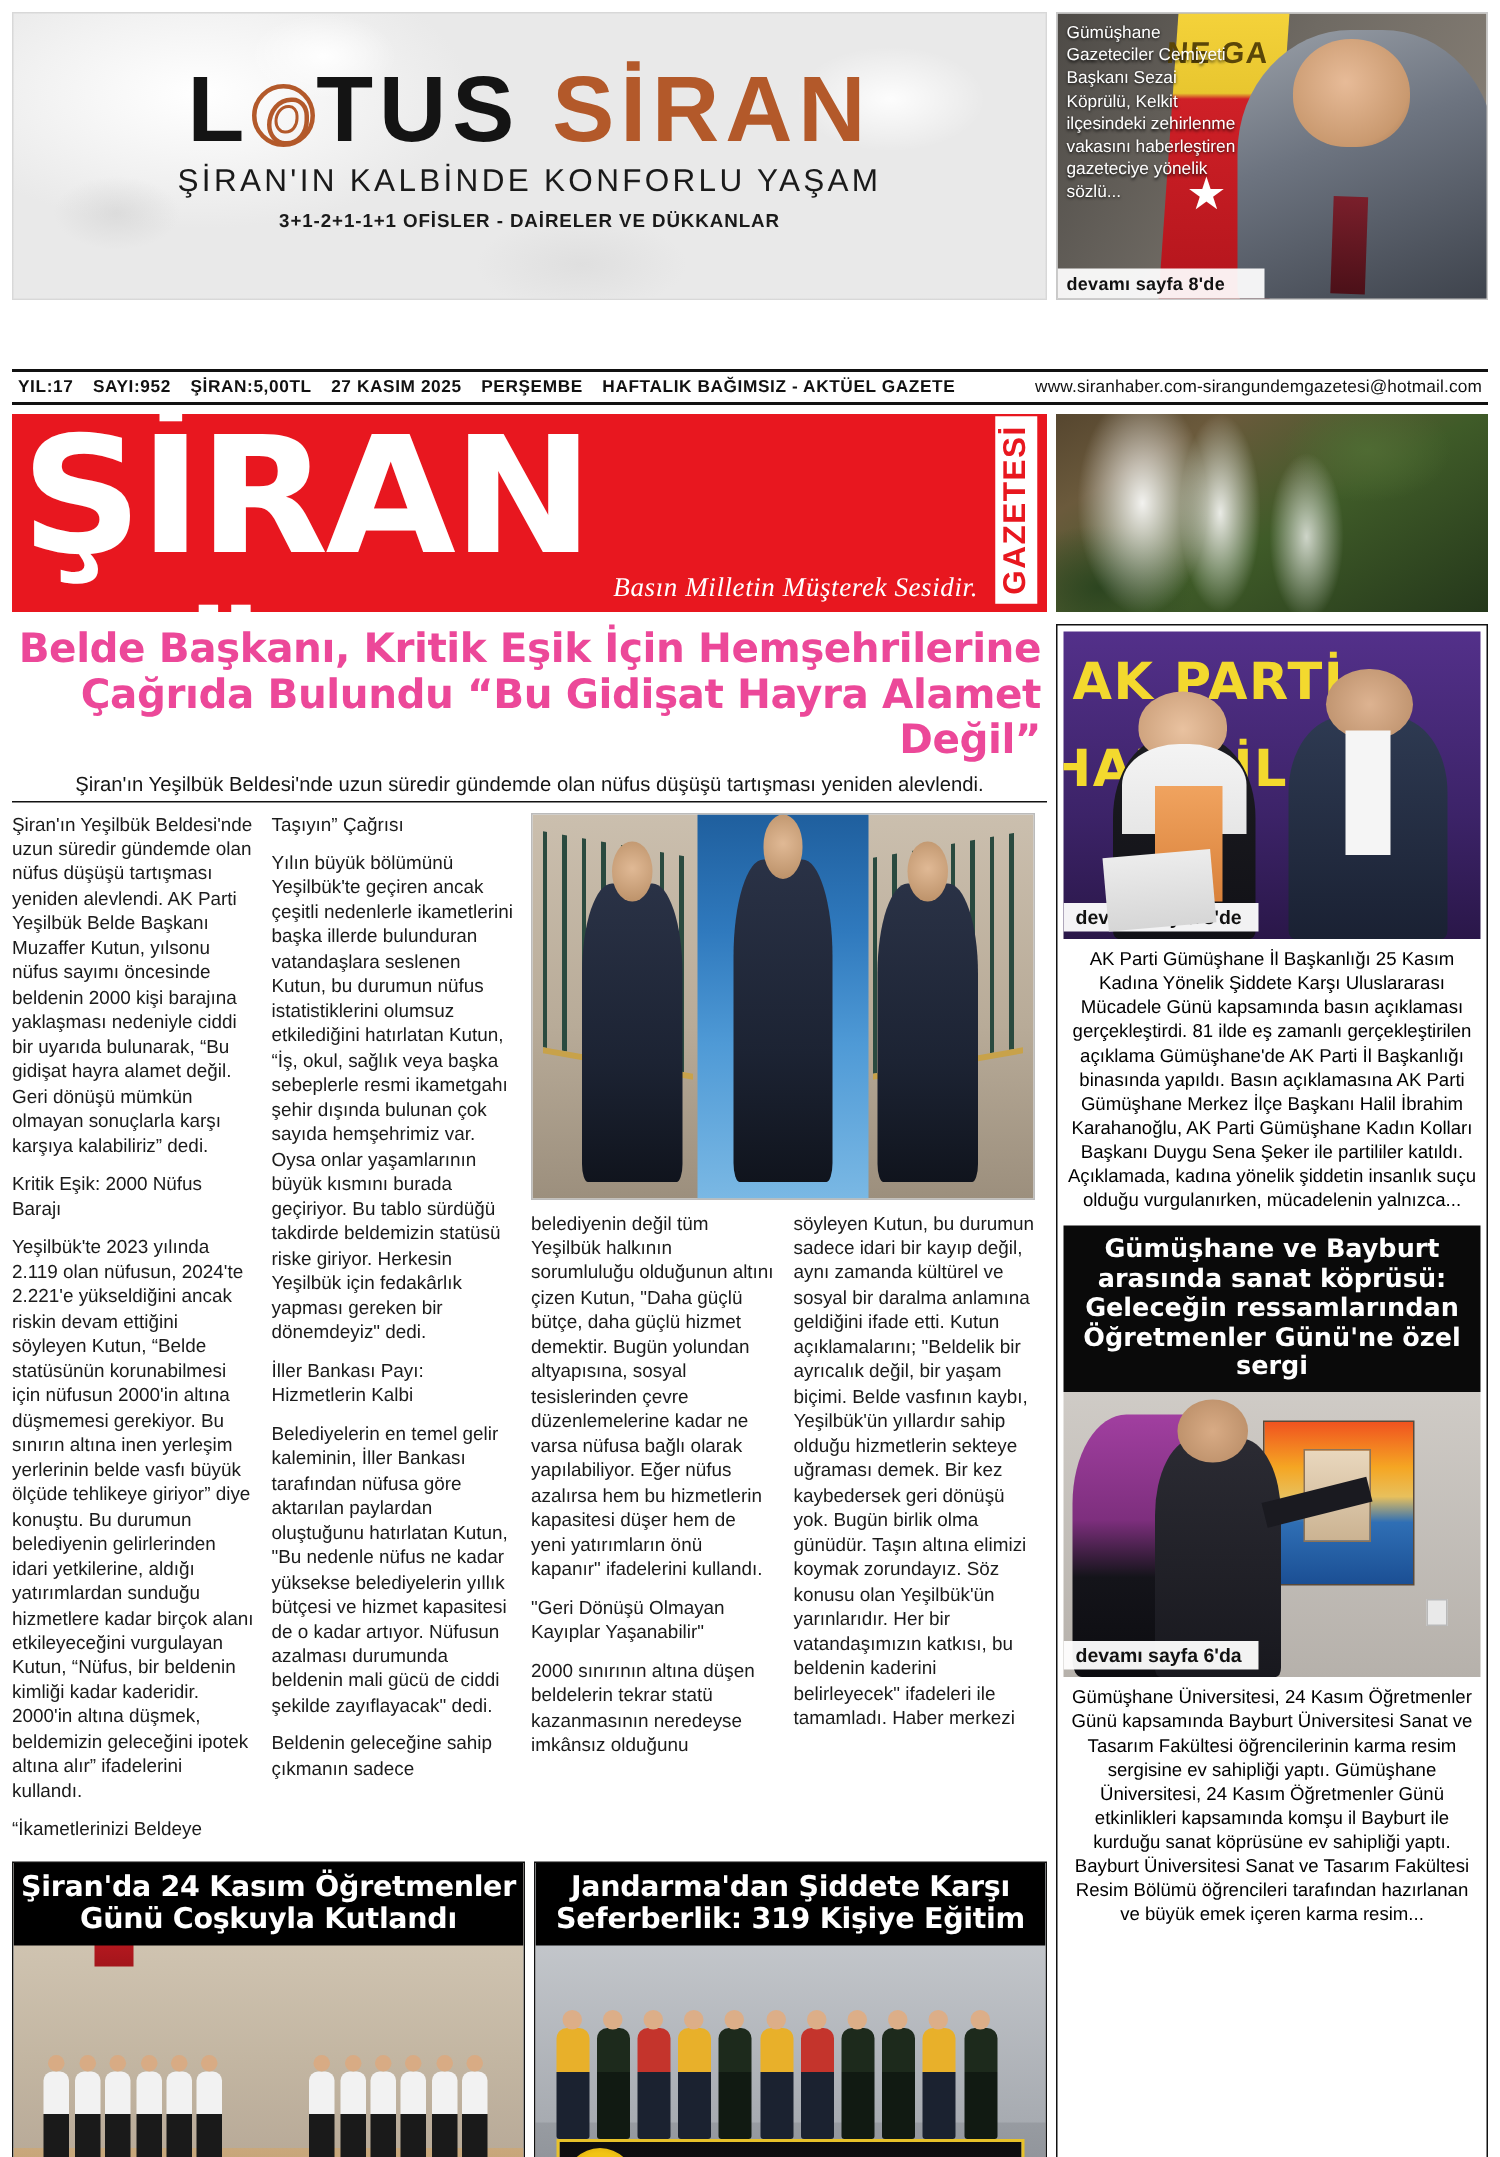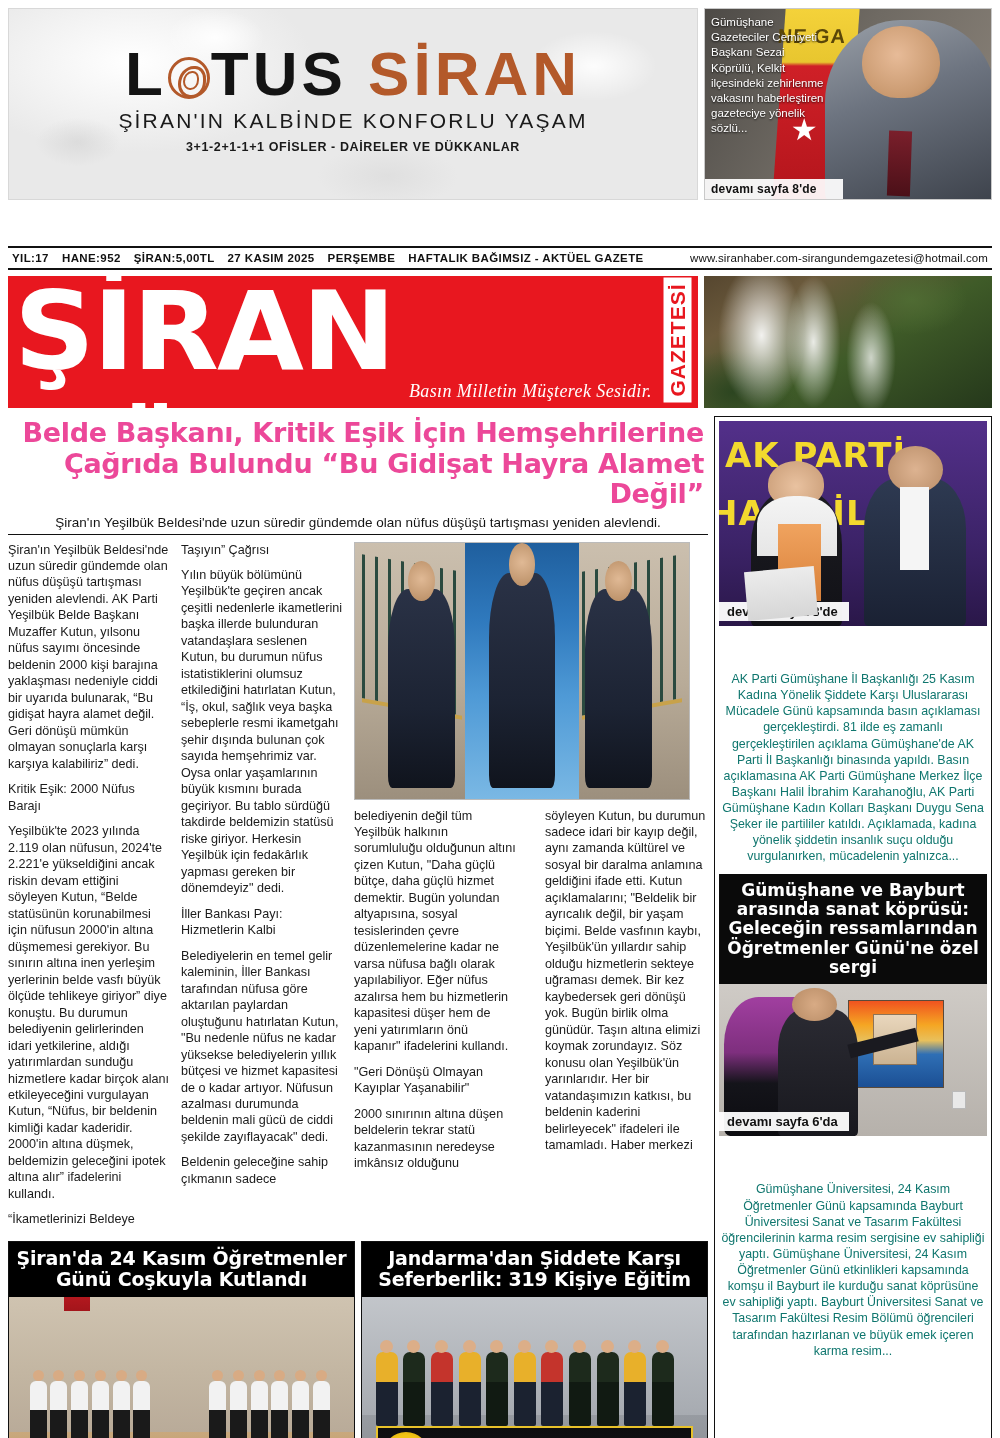--- a/index.html
+++ b/index.html
@@ -193,21 +193,21 @@
     border-radius: 30% 30% 6% 6%;
   }
   .photo-main .man::before {
     content:""; position:absolute; left:30%; top:-14%; width:40%; height:20%;
     background: radial-gradient(circle at 50% 45%, #e0b995, #b78c63);
     border-radius: 50%;
   }
   .photo-main .m1 { left: 10%; }
   .photo-main .m2 { left: 40%; height: 84%; }
   .photo-main .m3 { left: 69%; }
-  .main-photo-row { display:flex; gap: 28px; }
+  .main-photo-row { display:flex; gap: 12px; }
 
   
   .bottom-row { display:flex; gap: 6px; margin-top: 4px; }
   .story {
     flex: 1 1 0; position: relative; overflow:hidden; height: 290px; border:1px solid #111;
   }
   .story-hd {
     position:relative; z-index:3; background:#000; color:#fff; text-align:center;
     font-family:"DejaVu Sans", sans-serif; font-weight:800; font-size:19px;
     line-height:1.12; padding: 6px 5px 7px 5px; letter-spacing:-.2px;
@@ -261,21 +261,21 @@
   .side-hd {
     background:#0a0a0a; color:#fff; text-align:center; font-weight:800;
     font-family:"DejaVu Sans", sans-serif; font-size: 17px; line-height:1.14;
     padding: 7px 5px;
   }
   .side-img { position:relative; overflow:hidden; }
   .side-cont {
     position:absolute; left:0; bottom:5px; background:rgba(255,255,255,.95); color:#111;
     font-weight:800; font-size: 13px; padding: 2px 11px 2px 8px;
   }
-  .side-body { font-size: 12.4px; line-height: 1.3; text-align:center; color:#0f766e; padding: 5px 2px 3px 2px; margin-top: 40px; }
+  .side-body { font-size: 12.4px; line-height: 1.3; text-align:center; color:#000000; padding: 5px 2px 3px 2px; }
 
   
   .art-akp { height: 205px; background: linear-gradient(180deg,#53308a 0%, #3c2368 60%, #2a1749 100%); }
   .art-akp .yl1, .art-akp .yl2 {
     position:absolute; color:#f3d92e; font-family:"DejaVu Sans", sans-serif;
     font-weight:900; font-size: 34px; letter-spacing:1px; white-space:nowrap;
   }
   .art-akp .yl1 { left: 6px; top: 14px; }
   .art-akp .yl2 { left: -10px; top: 72px; }
   .art-akp .w {
@@ -304,21 +304,21 @@
   }
   .art-akp .m::after {
     content:""; position:absolute; left: 36%; top: 6%; width: 28%; height: 56%;
     background:#f5f5f5;
   }
   .art-akp .paper {
     position:absolute; bottom: 4%; left: 10%; width: 26%; height: 24%;
     background: linear-gradient(180deg,#ececec,#d6d6d6); transform: rotate(-5deg); z-index:4;
   }
   
-  .art-sanat { height: 152px; background: linear-gradient(180deg,#cfcbc6 0%, #b6b1ab 100%); }
+  .art-sanat { height: 190px; background: linear-gradient(180deg,#cfcbc6 0%, #b6b1ab 100%); }
   .art-sanat .painting {
     position:absolute; right: 16%; top: 10%; width: 36%; height: 58%;
     background: linear-gradient(180deg,#f0531f 0%, #f5a623 28%, #e8c05c 46%, #2f6fb5 62%, #1b4f94 100%);
     border: 1px solid #5a4a3a;
   }
   .art-sanat .painting::after {
     content:""; position:absolute; left: 26%; top: 16%; width: 44%; height: 56%;
     background: linear-gradient(180deg,#e9d7bd,#cbb392); border:1px solid #8d7458;
   }
   .art-sanat .pv {
@@ -365,21 +365,21 @@
       <div class="person"></div>
       <div class="head"></div>
       <div class="tie"></div>
       <div class="promo-text">Gümüşhane Gazeteciler Cemiyeti Başkanı Sezai Köprülü, Kelkit ilçesindeki zehirlenme vakasını haberleştiren gazeteciye yönelik sözlü...</div>
       <div class="promo-cont">devamı sayfa 8'de</div>
     </div>
   </div>
 
   <div class="infobar">
     <div class="left">
-      <span>YIL:17</span><span>HANE:952</span><span>ŞİRAN:5,00TL</span><span>27 KASIM 2025</span><span>PERŞEMBE</span><span>HAFTALIK BAĞIMSIZ - AKTÜEL GAZETE</span>
+      <span>YIL:17</span><span>SAYI:952</span><span>ŞİRAN:5,00TL</span><span>27 KASIM 2025</span><span>PERŞEMBE</span><span>HAFTALIK BAĞIMSIZ - AKTÜEL GAZETE</span>
     </div>
     <div class="right">www.siranhaber.com-sirangundemgazetesi@hotmail.com</div>
   </div>
 
   <div class="masthead-row">
     <div class="masthead">
       <div class="title">ŞİRAN GÜNDEM</div>
       <div class="gaz">
         <span>GAZETESİ</span>
       </div>

